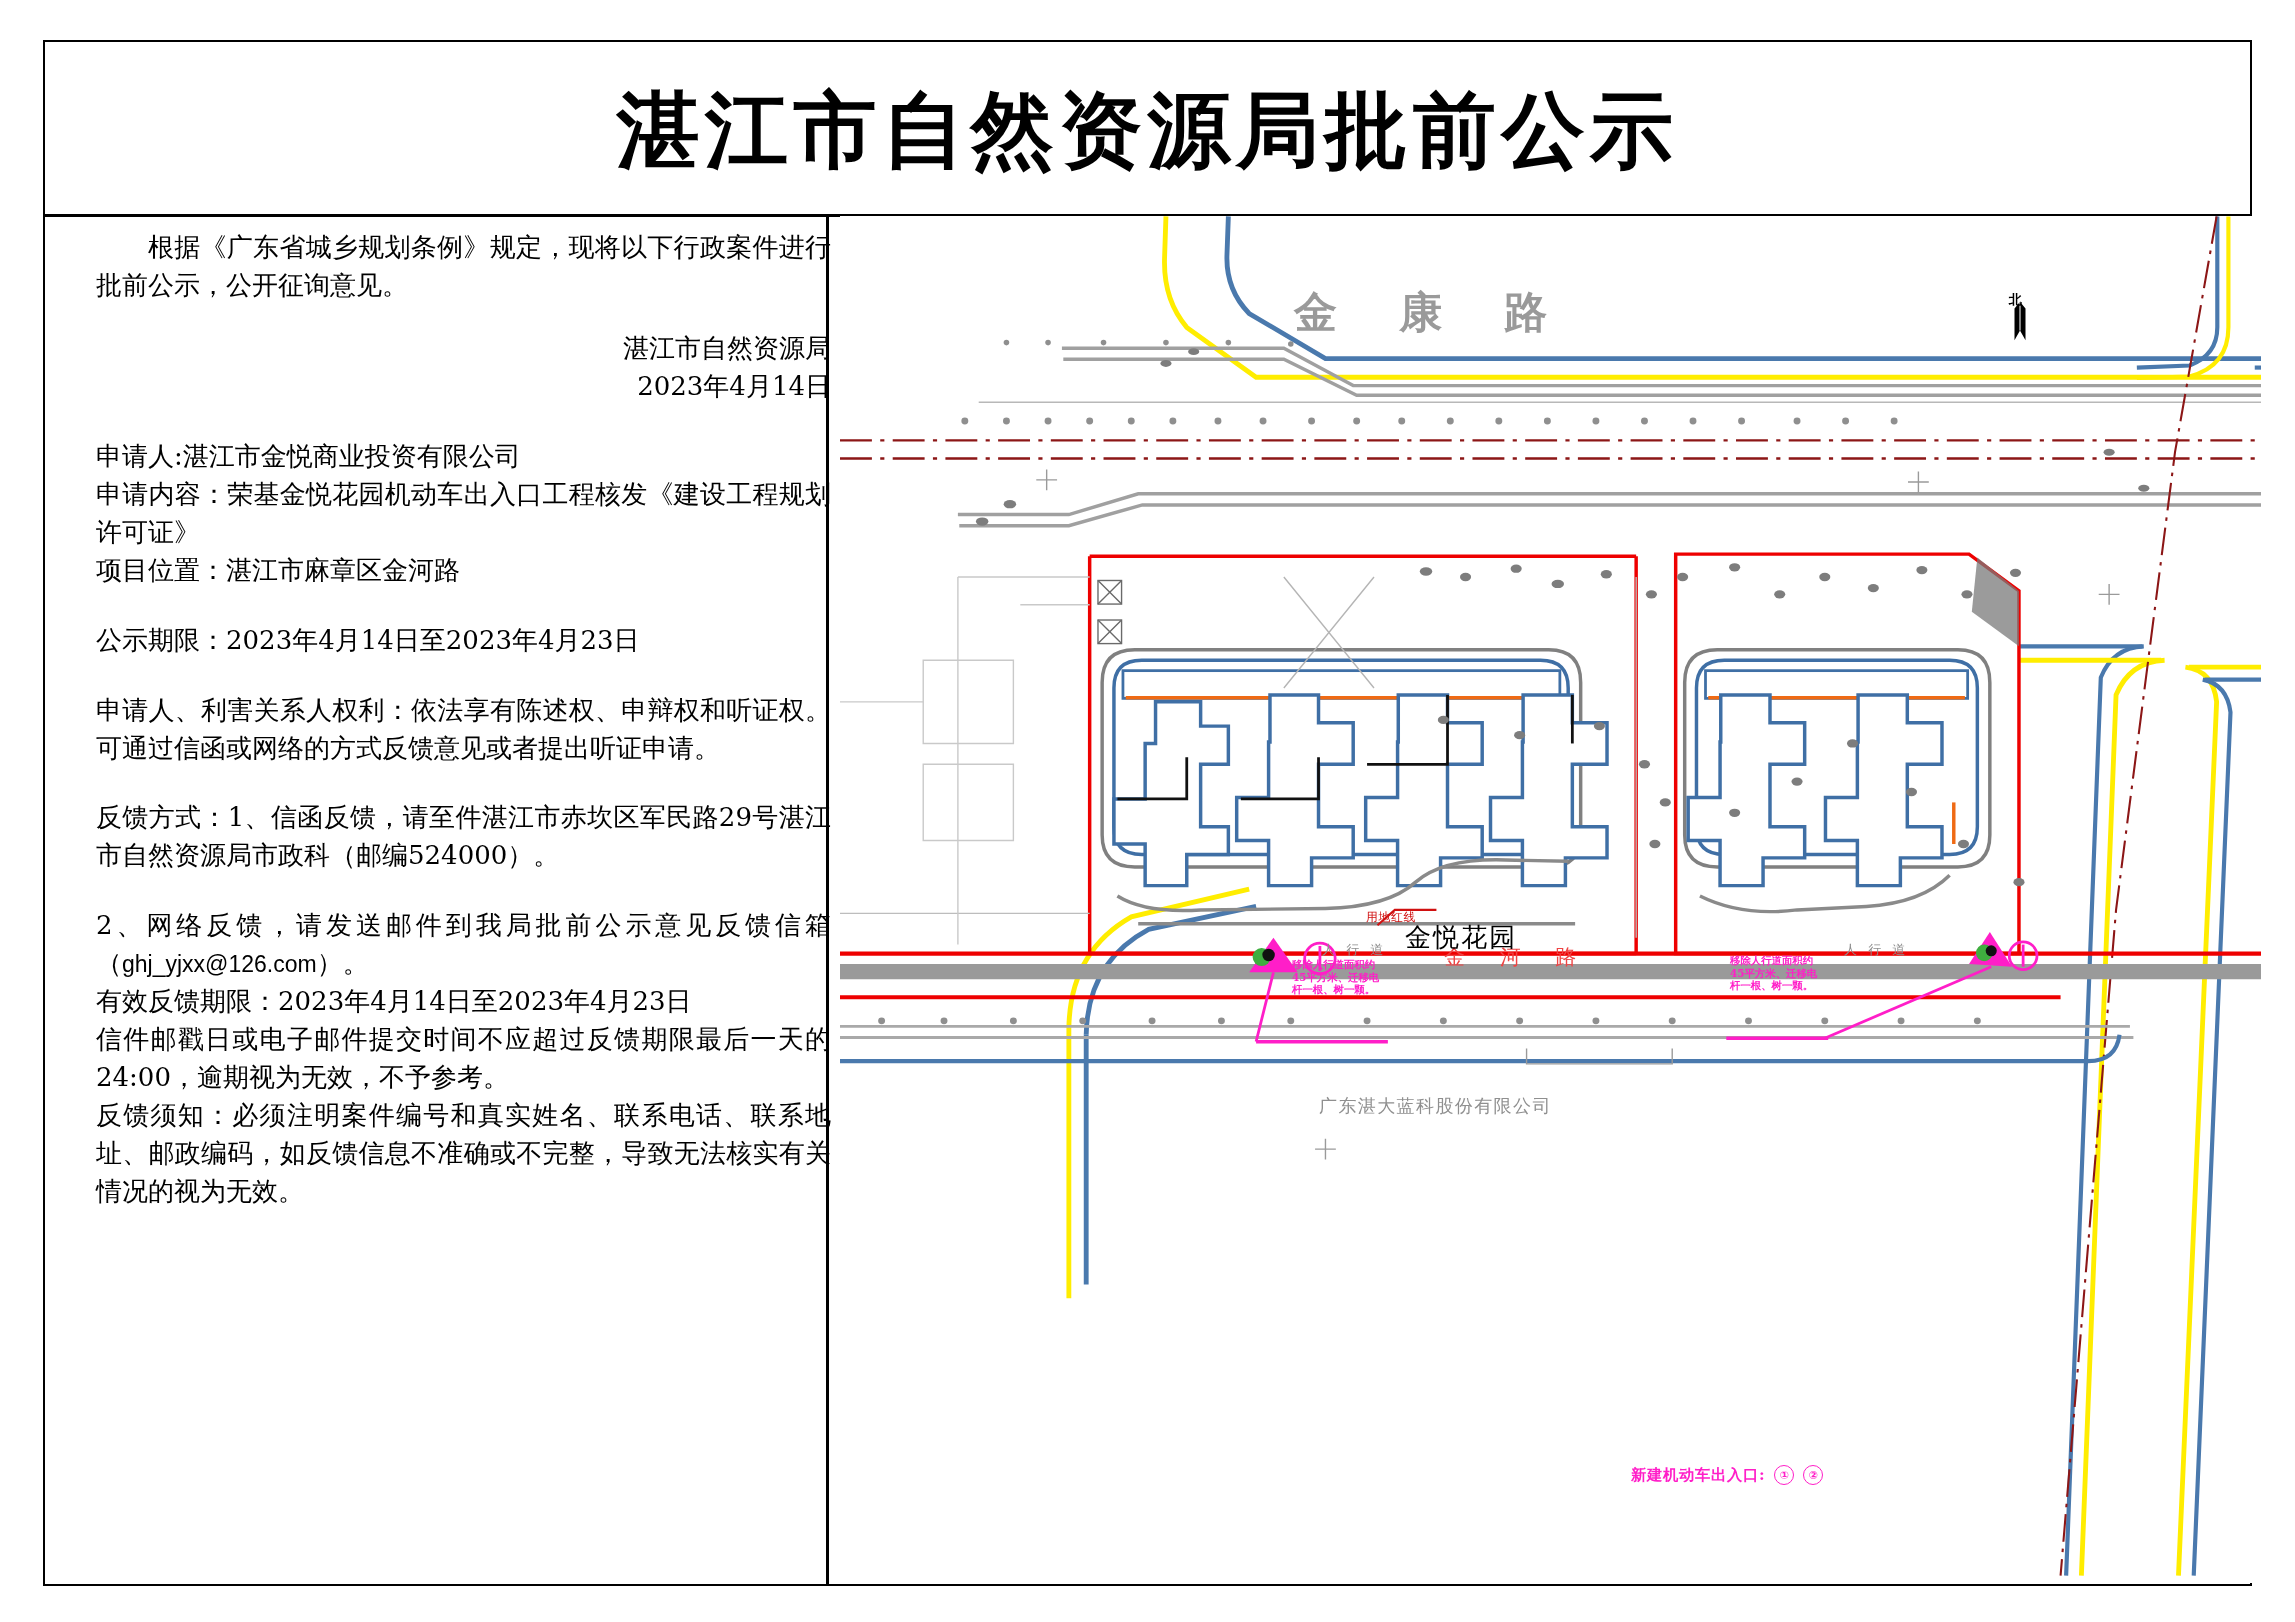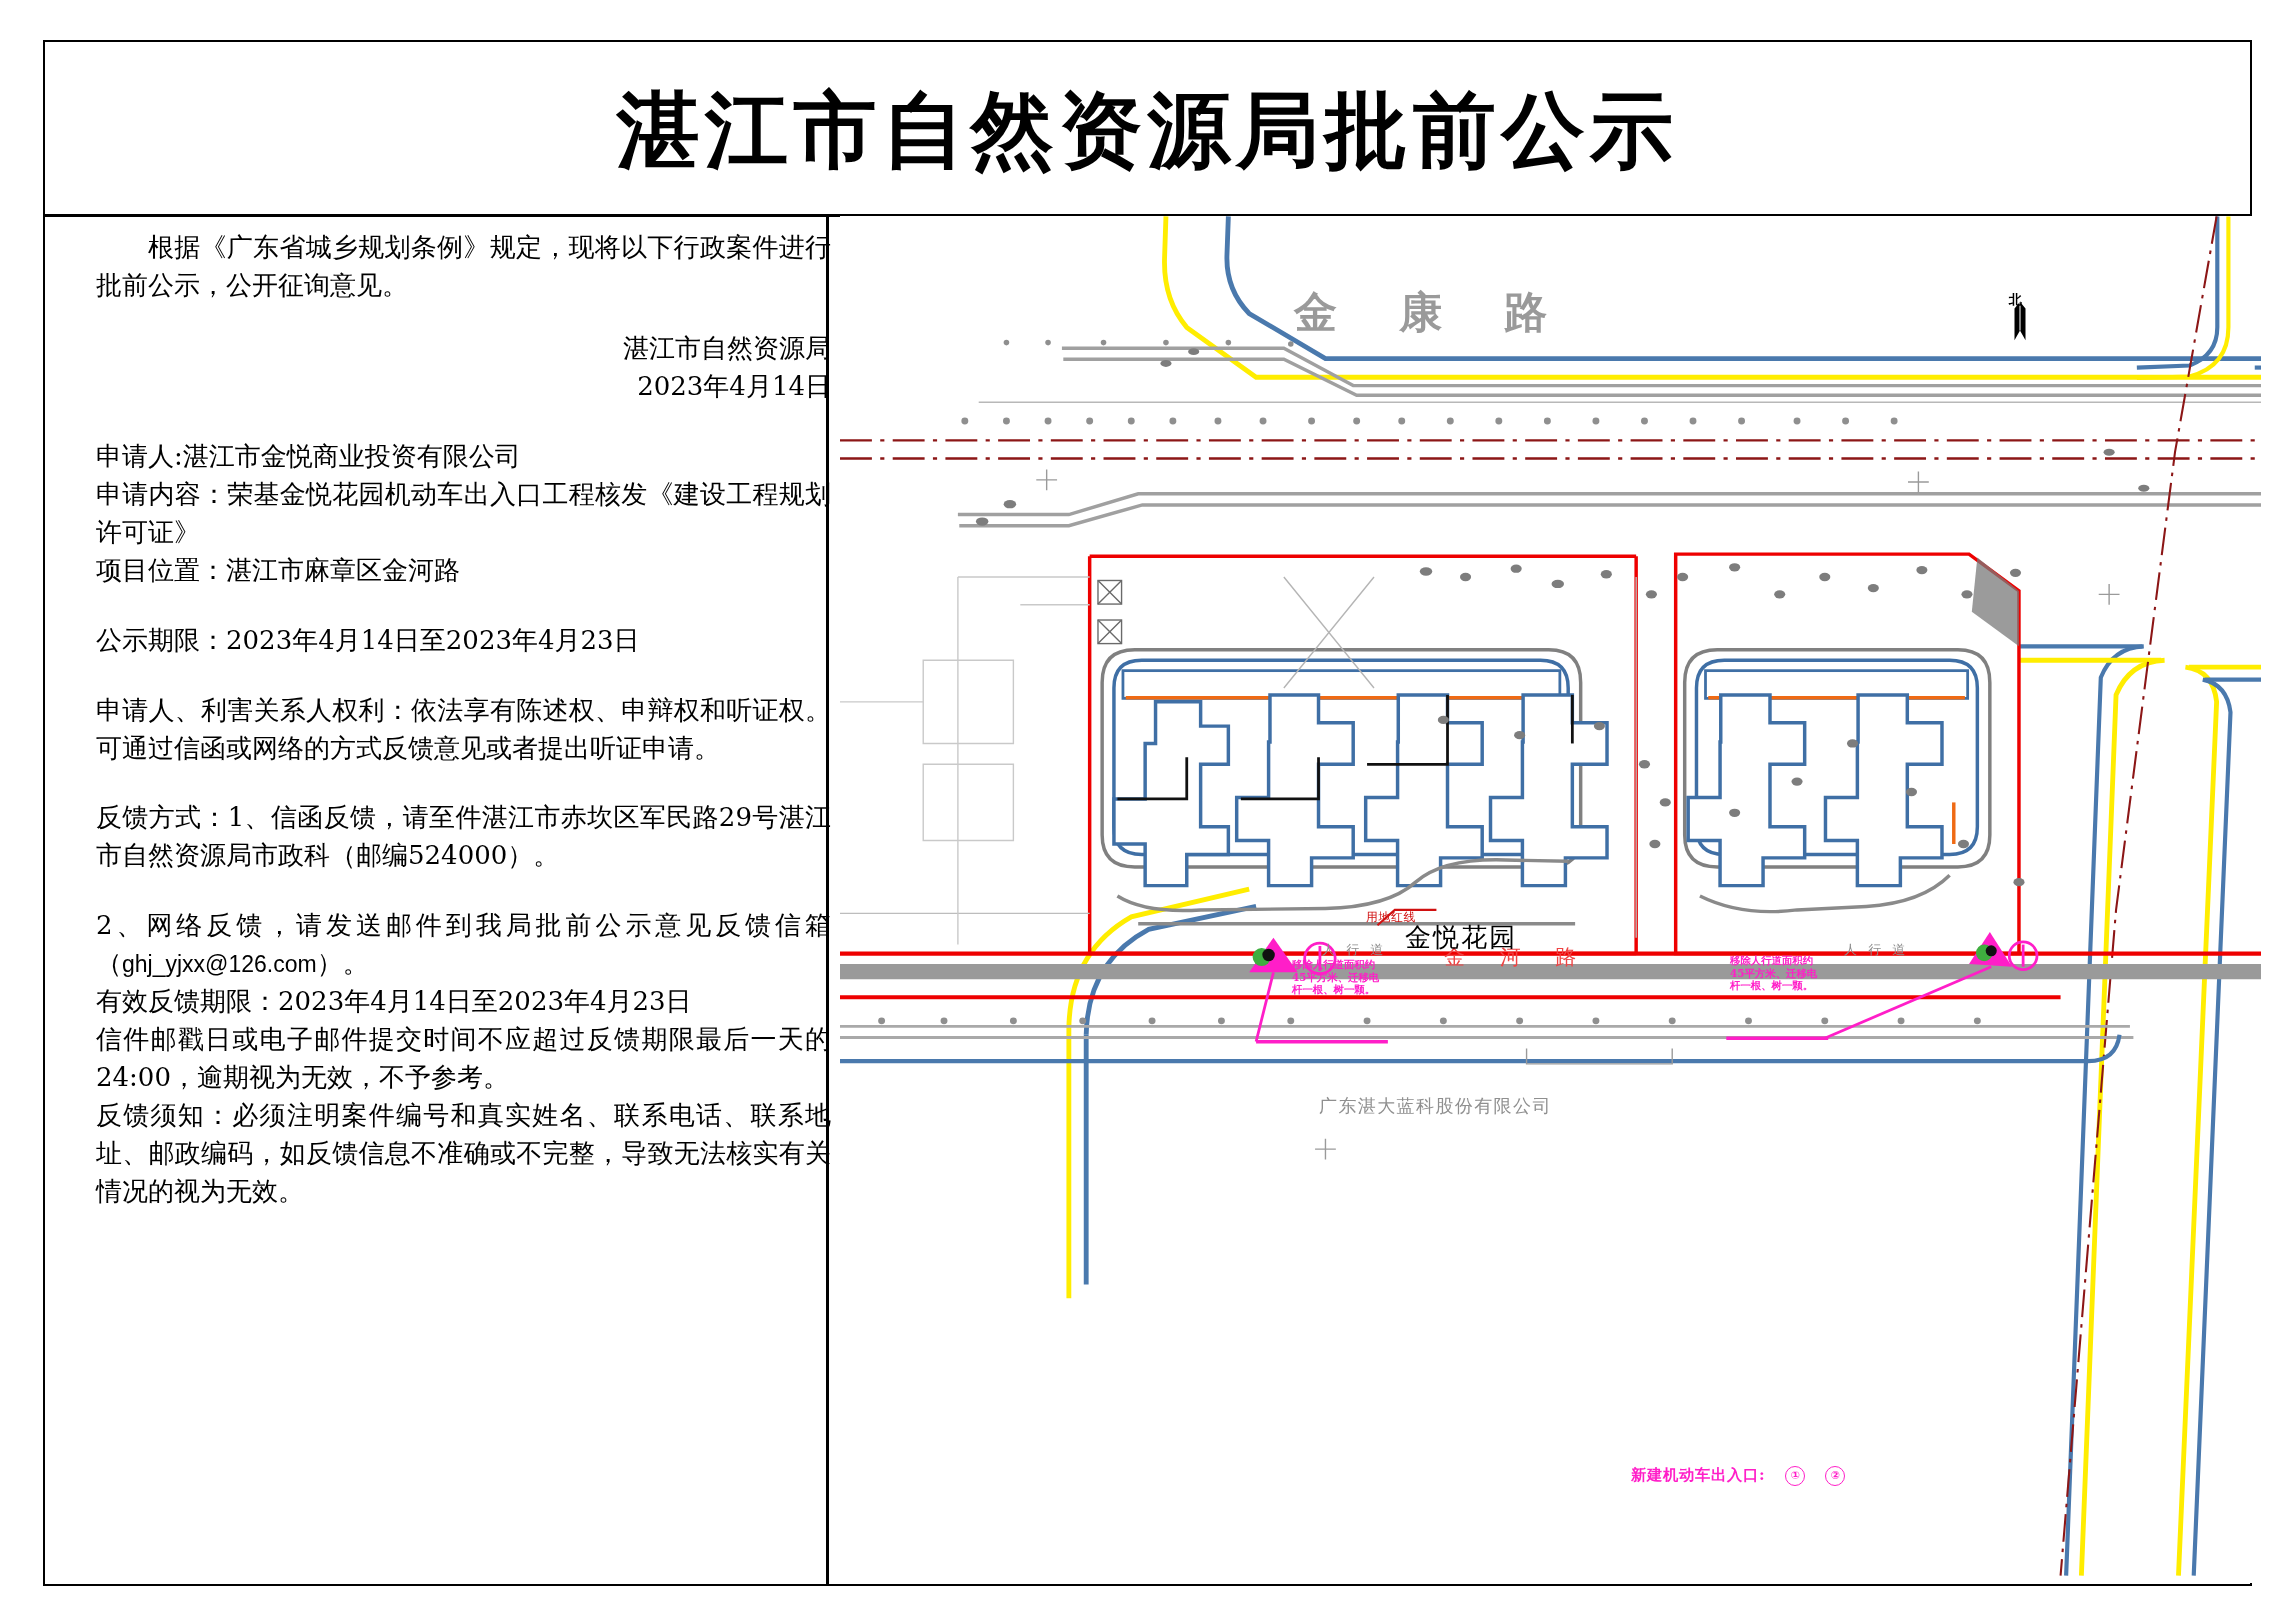--- a/index.html
+++ b/index.html
@@ -41,21 +41,21 @@
   #lbl-company{left:479px;top:878px;font-size:18px;color:#8f8f8f;letter-spacing:1.4px;}
 
   .pinknote{position:absolute;color:#ff1ec8;font-size:10.4px;line-height:1.22;width:90px;
      font-family:"DejaVu Serif","Liberation Serif",serif;font-weight:bold;}
   #note-left{left:452px;top:742px;}
   #note-right{left:890px;top:738px;}
 
   #north{position:absolute;left:1159px;top:76px;width:42px;height:55px;}
   #north .n-char{position:absolute;left:9.7px;top:-1.4px;font-size:13px;font-family:"DejaVu Serif","Liberation Serif",serif;color:#000;font-weight:bold;}
 
-  #legend{position:absolute;left:791px;top:1249px;display:flex;align-items:center;gap:20px;color:#ff1ec8;}
+  #legend{position:absolute;left:791px;top:1249px;display:flex;gap:9px;color:#ff1ec8;}
   #legend .ltxt{font-size:15.3px;font-family:"DejaVu Serif","Liberation Serif",serif;letter-spacing:0.7px;font-weight:bold;}
   .circnum{display:inline-flex;align-items:center;justify-content:center;width:18px;height:18px;
      border:1.4px solid #ff1ec8;border-radius:50%;font-size:11px;color:#ff1ec8;font-weight:bold;}
 </style>
 </head>
 <body>
 
 <div id="page">
 
   <div id="frame"></div>

